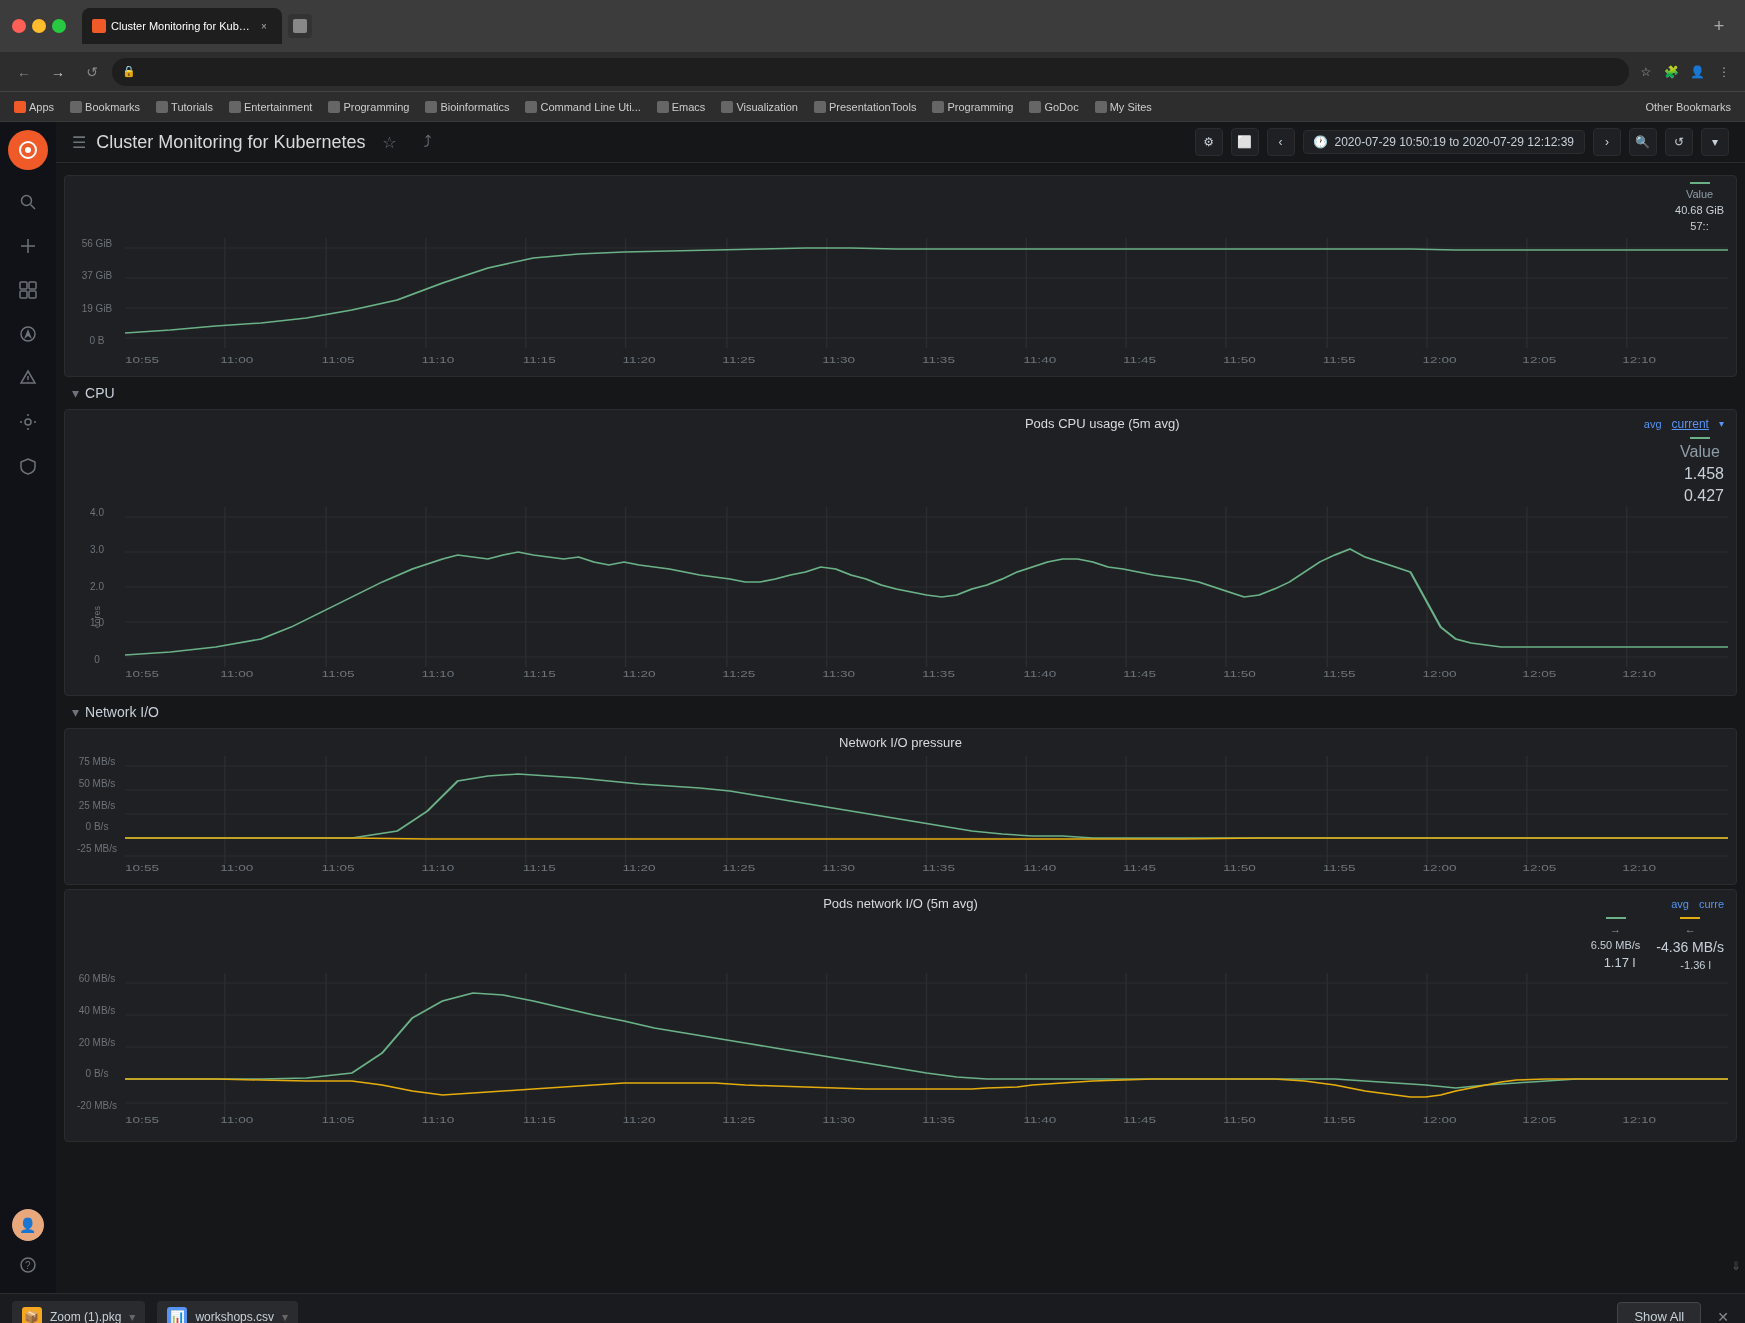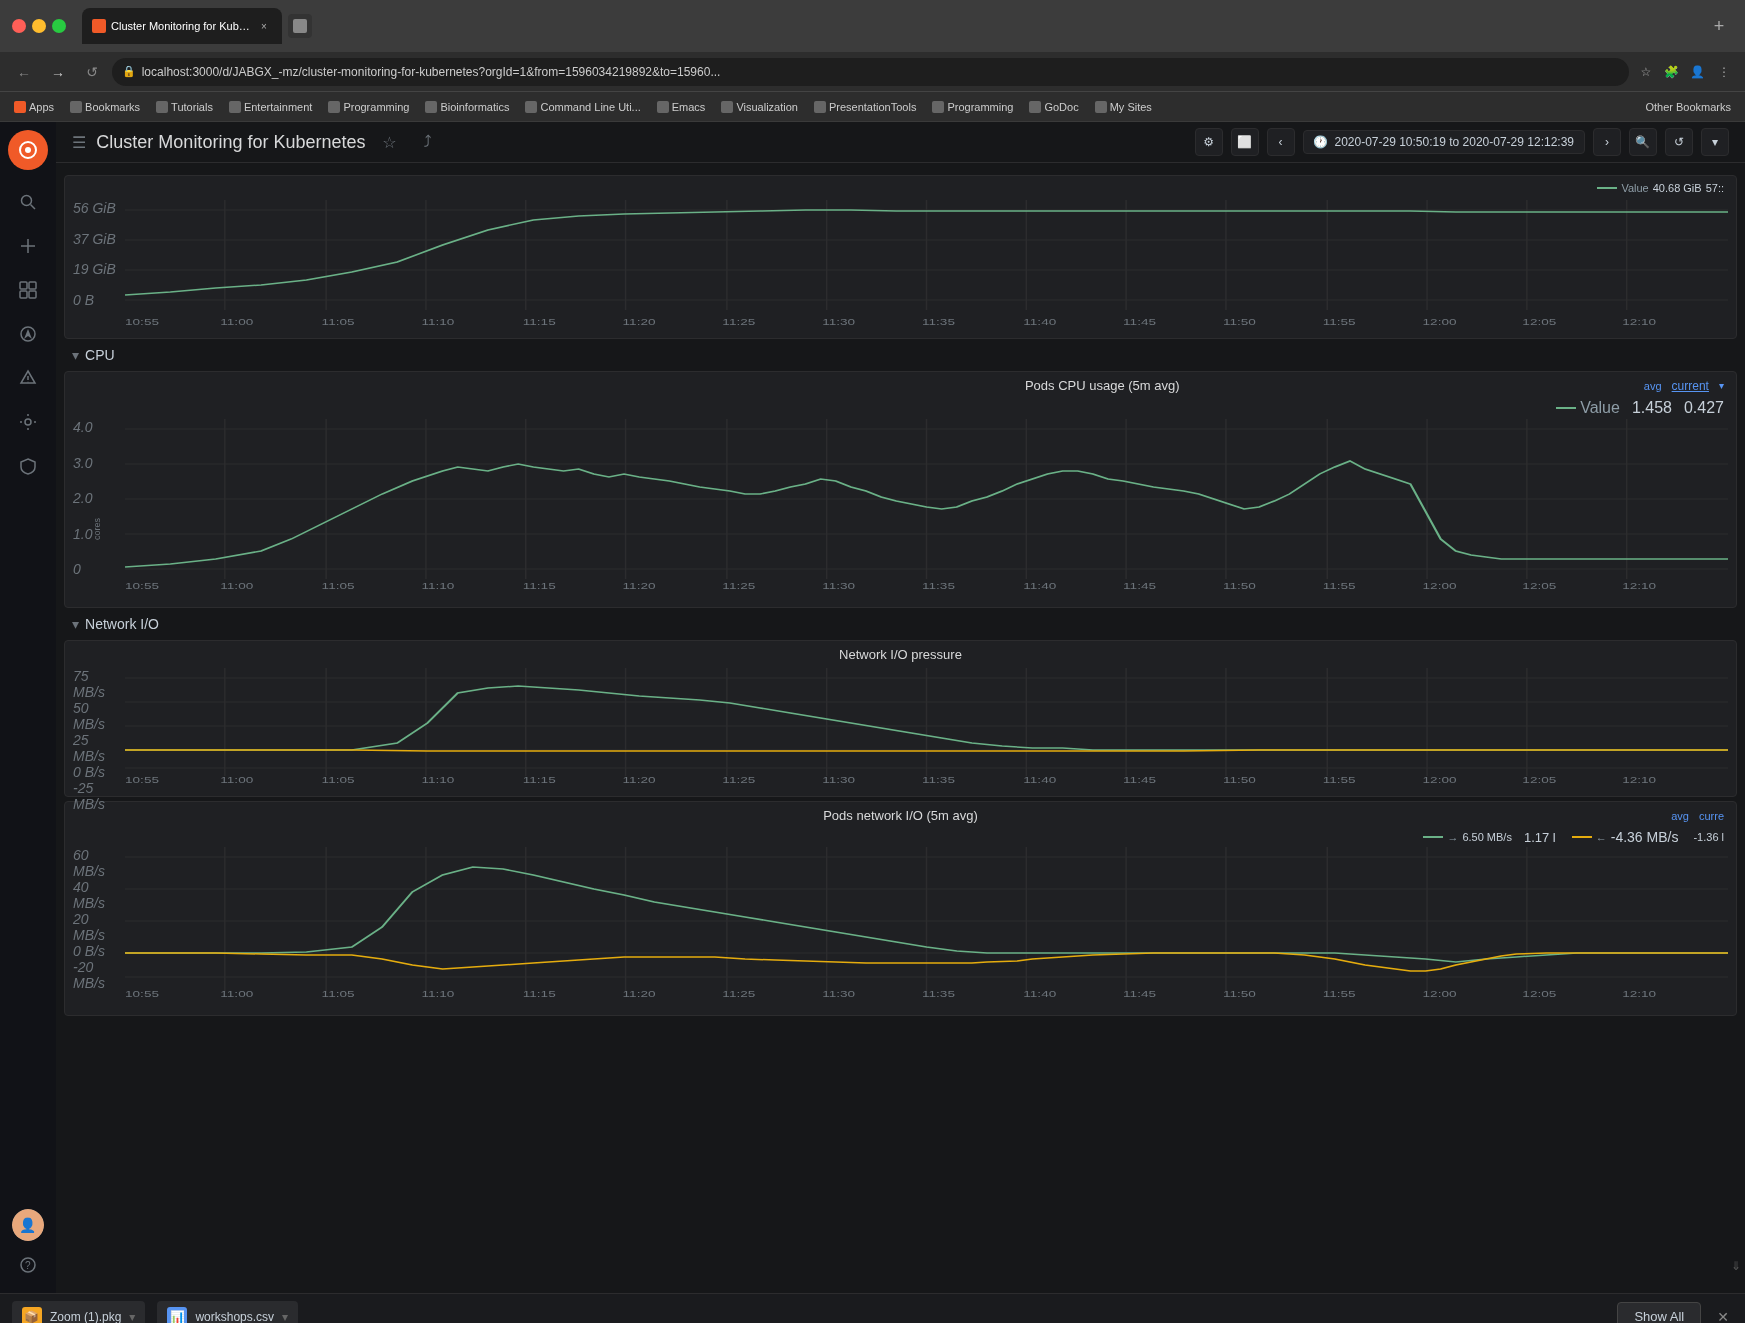--- a/index.html
+++ b/index.html
@@ -366,20 +366,21 @@
     .panel-legend {
       display: flex;
       align-items: center;
       gap: 10px;
       font-size: 11px;
     }
     .legend-item {
       display: flex;
       align-items: center;
       gap: 4px;
+      flex-direction: column;
     }
     .legend-line {
       width: 20px;
       height: 2px;
     }
     .legend-label { color: #8e9da7; }
     .legend-value { color: #c7d0d9; }
     .legend-avg { color: #5794f2; font-size: 11px; }
     .legend-current { color: #5794f2; font-size: 12px; text-decoration: underline; }
 
@@ -406,24 +407,23 @@
       left: 0;
       top: 0;
       bottom: 20px;
       width: 48px;
       display: flex;
       flex-direction: column;
       justify-content: space-between;
       padding-bottom: 2px;
     }
     .y-label {
-      font-size: 14px;
+      font-size: 10px;
       color: #6c737a;
-      text-align: left;
-      font-style: italic;
+      text-align: center;
     }
     .chart-inner {
       position: absolute;
       left: 52px;
       right: 0;
       top: 0;
       bottom: 0;
     }
 
     
@@ -502,21 +502,20 @@
       <div class="new-tab-btn">+</div>
     </div>
   </div>
 
   <div class="browser-toolbar">
     <div class="nav-btn">←</div>
     <div class="nav-btn active">→</div>
     <div class="nav-btn">↺</div>
     <div class="address-bar">
       <span style="color:#888;font-size:11px;">🔒</span>
-      <span class="address-url">localhost:3000/d/JABGX_-mz/cluster-monitoring-for-kubernetes?orgId=1&amp;from=1596034219892&amp;to=15960...</span>
     </div>
     <div class="toolbar-actions">
       <div class="toolbar-icon">☆</div>
       <div class="toolbar-icon">🧩</div>
       <div class="toolbar-icon">👤</div>
       <div class="toolbar-icon">⋮</div>
     </div>
   </div>
 
   <div class="bookmarks-bar">

